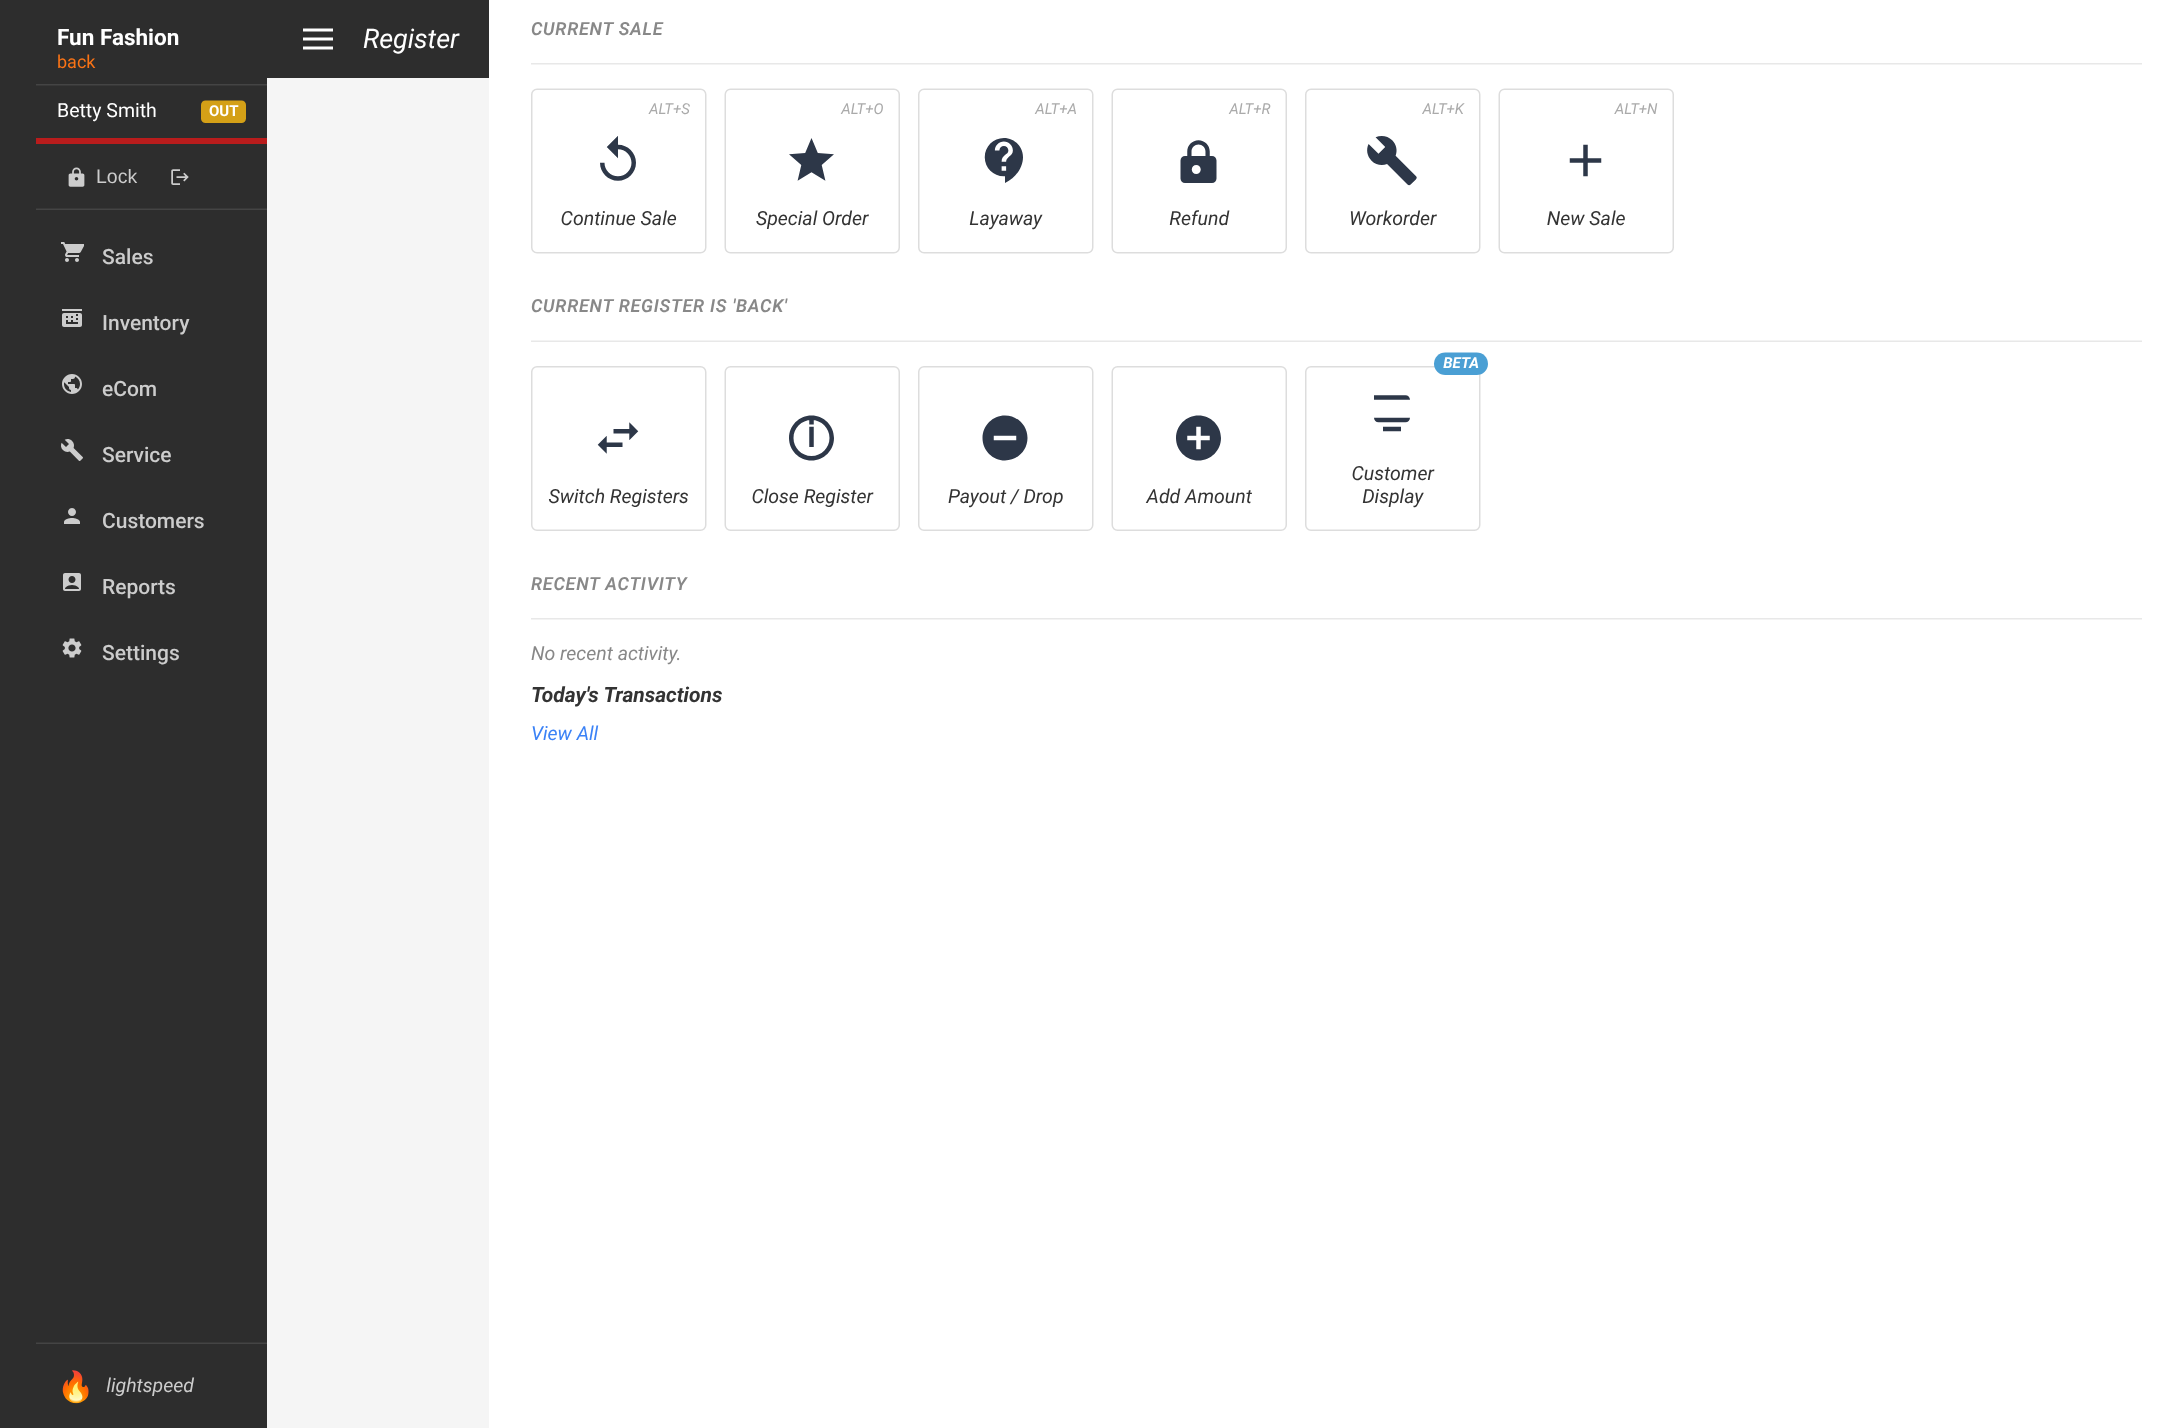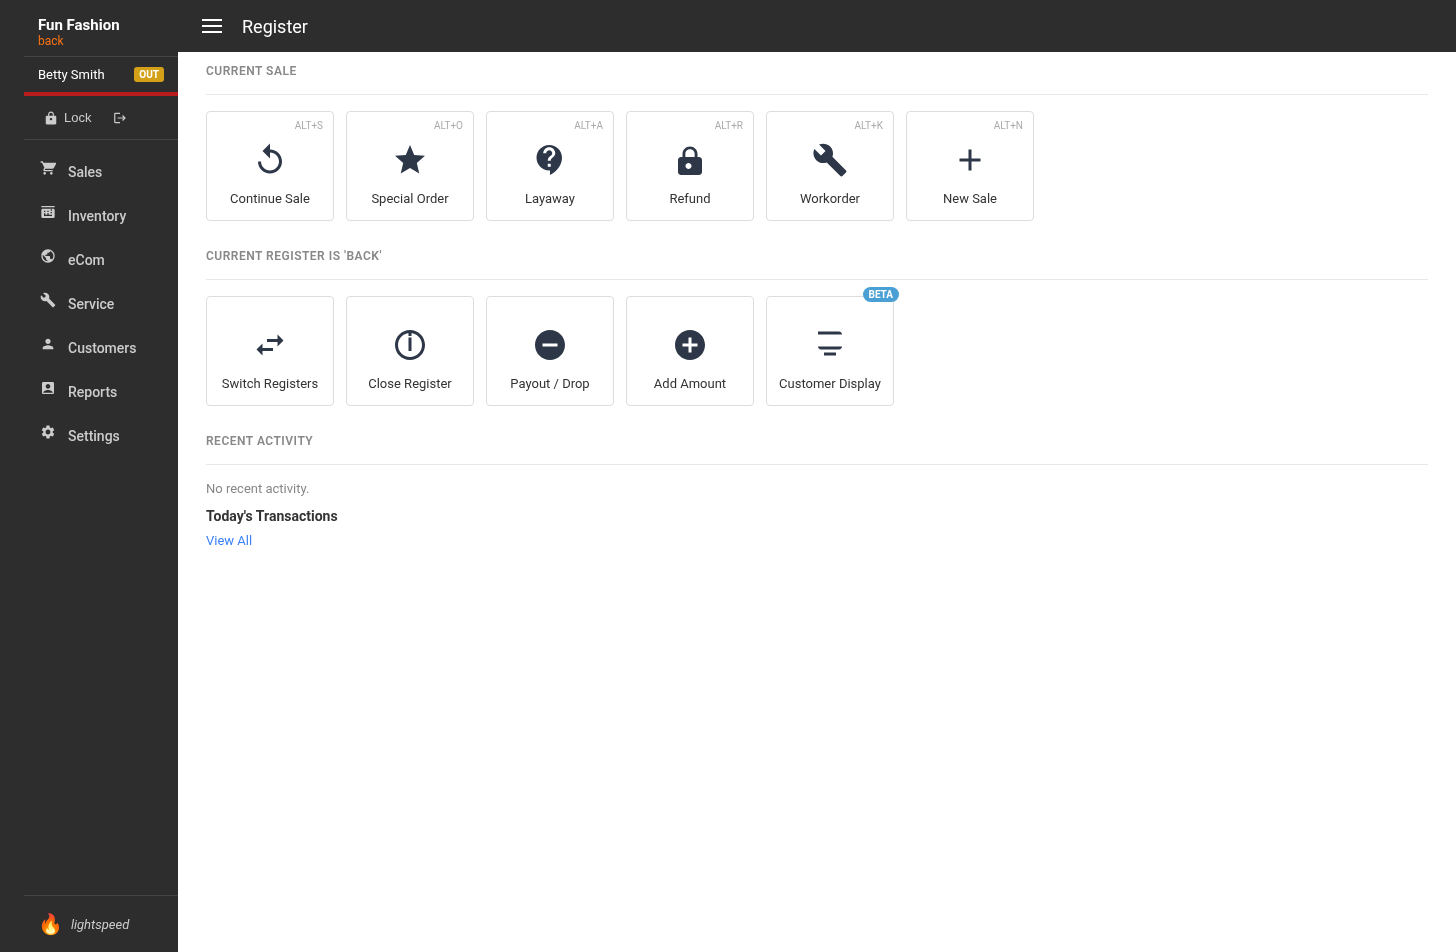--- a/index.html
+++ b/index.html
@@ -98,22 +98,22 @@
     .lightspeed-text {
       color: #ccc;
       font-size: 13px;
       font-style: italic;
     }
 
     
     .main {
       flex: 1;
       display: flex;
-      flex-direction: column;
       overflow-y: auto;
+      font-style: italic;
     }
     .topbar {
       background: #2d2d2d;
       display: flex;
       align-items: center;
       padding: 0 20px;
       height: 52px;
       gap: 16px;
     }
     .hamburger {
@@ -156,21 +156,21 @@
     }
 
     
     .cards-grid {
       display: flex;
       gap: 12px;
       flex-wrap: wrap;
       margin-bottom: 28px;
     }
     .action-card {
-      width: 128px;
+      width: 117px;
       min-height: 110px;
       border: 1px solid #ddd;
       border-radius: 4px;
       display: flex;
       flex-direction: column;
       align-items: center;
       justify-content: flex-end;
       padding: 10px 10px 14px;
       cursor: pointer;
       background: #fff;

